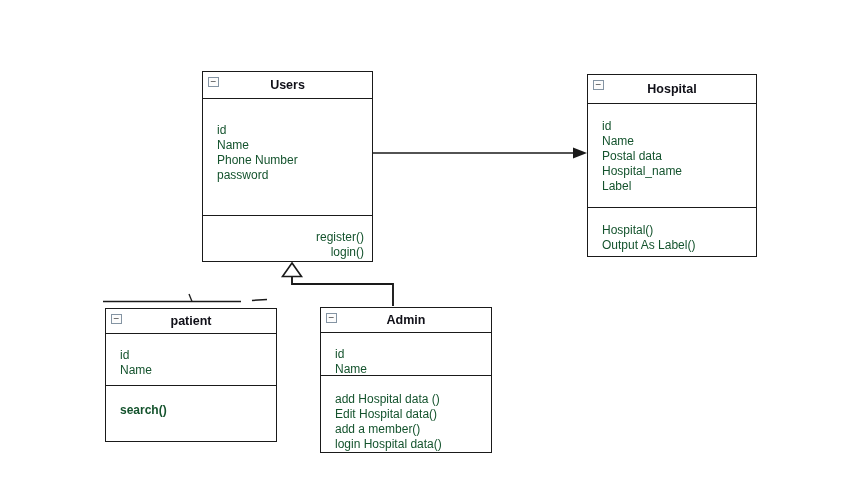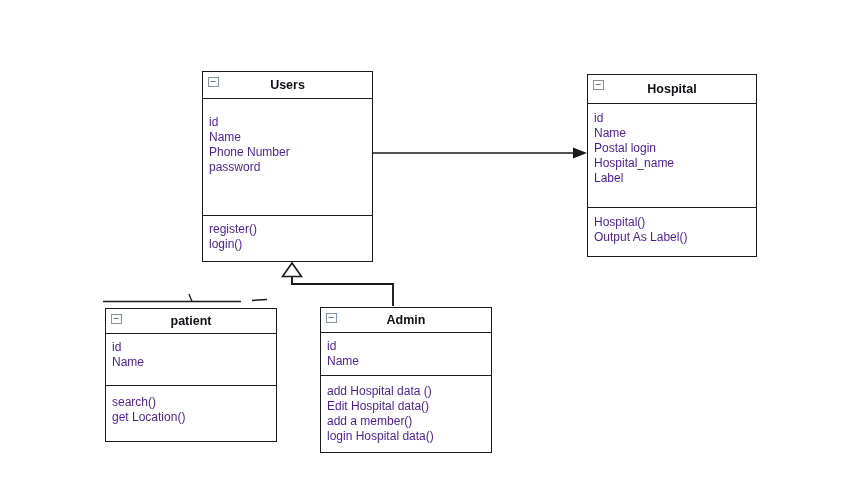--- a/index.html
+++ b/index.html
@@ -50,45 +50,45 @@
     line-height: 1;
     cursor: pointer;
   }
   .sec {
     box-sizing: border-box;
     overflow: hidden;
   }
   .sec-attrs { border-bottom: 1.5px solid #1a1a1a; }
   ul.member-list {
     list-style: none;
-    margin: 0;
+    margin: 8px;
     padding: 0;
     font-size: 12px;
     line-height: 15px;
-    color: #4c1d95;
+    color: #14532d;
   }
   ul.member-list li { padding-left: 6px; white-space: nowrap; }
 
   
   .c-users { left: 202px; top: 71px; width: 171px; height: 191px; }
   .c-users .uml-header { height: 27px; }
   .c-users .sec-attrs  { height: 117px; padding-top: 16px; }
-  .c-users .sec-methods{ padding-top: 6px; }
+  .c-users .sec-methods{ padding-top: 6px; text-align: right; }
 
   
   .c-hospital { left: 587px; top: 74px; width: 170px; height: 183px; }
   .c-hospital .uml-header { height: 29px; }
   .c-hospital .sec-attrs  { height: 104px; padding-top: 7px; }
   .c-hospital .sec-methods{ padding-top: 7px; }
 
   
   .c-patient { left: 105px; top: 308px; width: 172px; height: 134px; }
   .c-patient .uml-header { height: 25px; }
   .c-patient .sec-attrs  { height: 52px; padding-top: 6px; }
-  .c-patient .sec-methods{ padding-top: 9px; }
+  .c-patient .sec-methods{ padding-top: 9px; font-weight: bold; }
 
   
   .c-admin { left: 320px; top: 307px; width: 172px; height: 146px; }
   .c-admin .uml-header { height: 25px; }
   .c-admin .sec-attrs  { height: 43px; padding-top: 6px; }
   .c-admin .sec-methods{ padding-top: 8px; }
 </style>
 </head>
 <body>
 
@@ -136,21 +136,21 @@
 
   <div class="uml-class c-hospital">
     <div class="uml-header">
       <span class="collapse-icon">−</span>
       <span>Hospital</span>
     </div>
     <div class="sec sec-attrs">
       <ul class="member-list">
         <li>id</li>
         <li>Name</li>
-        <li>Postal login</li>
+        <li>Postal data</li>
         <li>Hospital_name</li>
         <li>Label</li>
       </ul>
     </div>
     <div class="sec sec-methods">
       <ul class="member-list">
         <li>Hospital()</li>
         <li>Output As Label()</li>
       </ul>
     </div>
@@ -163,21 +163,20 @@
     </div>
     <div class="sec sec-attrs">
       <ul class="member-list">
         <li>id</li>
         <li>Name</li>
       </ul>
     </div>
     <div class="sec sec-methods">
       <ul class="member-list">
         <li>search()</li>
-        <li>get Location()</li>
       </ul>
     </div>
   </div>
 
   <div class="uml-class c-admin">
     <div class="uml-header">
       <span class="collapse-icon">−</span>
       <span>Admin</span>
     </div>
     <div class="sec sec-attrs">

